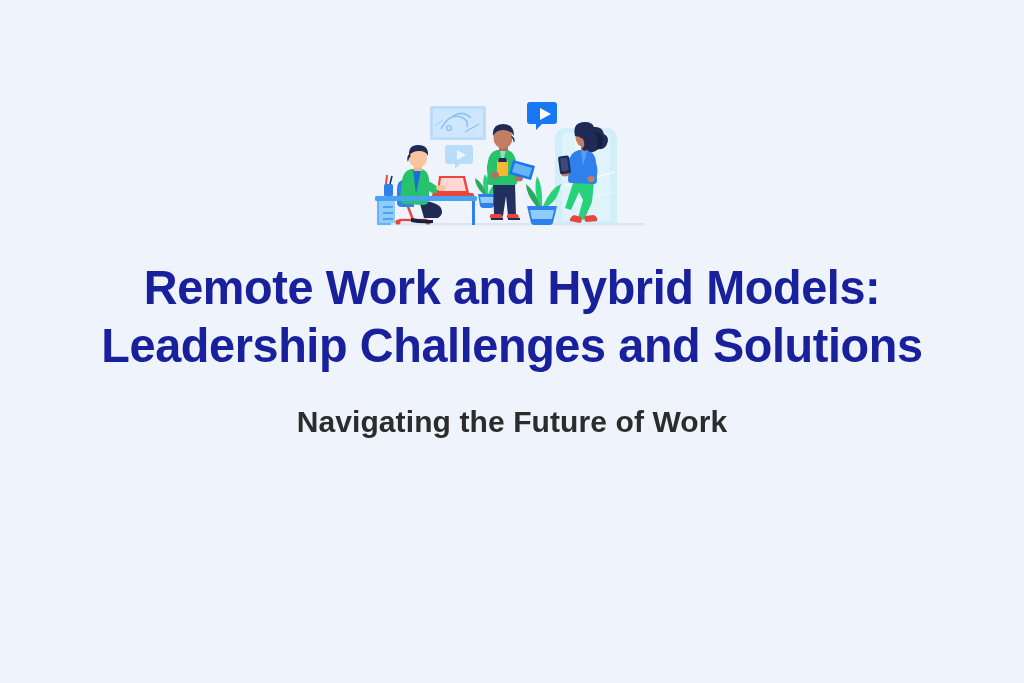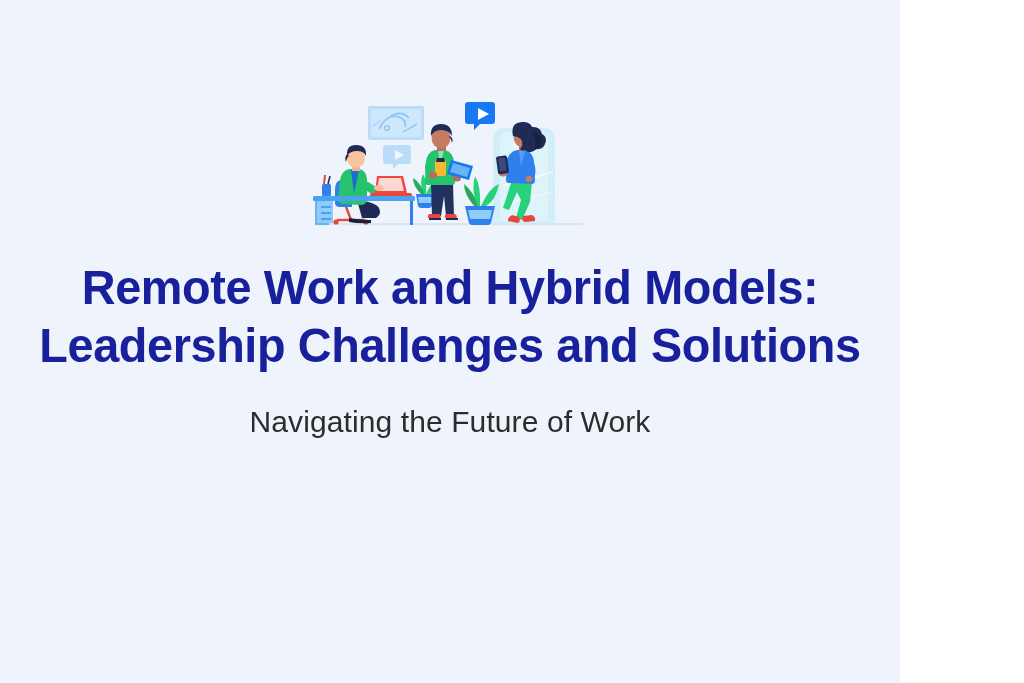--- a/index.html
+++ b/index.html
@@ -4,21 +4,21 @@
 <title>Presentation Title Slide</title>
 <style>
   * { margin:0; padding:0; box-sizing:border-box; }
   html, body {
     width:1024px; height:683px;
     overflow:hidden;
     font-family:"Liberation Sans", sans-serif;
   }
   #slide {
     position:relative;
-    width:900px; height:683px;
+    width:1024px; height:683px;
     background:#eff3fc;
     overflow:hidden;
   }
 
   
   #circuit-layer {
     position:absolute;
     left:0; bottom:0;
     width:1024px; height:230px;
     pointer-events:none;
@@ -50,21 +50,21 @@
     line-height:58px;
     letter-spacing:-0.4px;
     transform:scaleX(0.955);
     transform-origin:center;
     white-space:pre-line;
   }
   #slide-subtitle {
     margin-top:29px;
     color:#2c2c2c;
     font-family:"Liberation Sans", sans-serif;
-    font-weight:normal;
+    font-weight:bold;
     font-size:30px;
     line-height:38px;
     letter-spacing:0.1px;
   }
 </style>
 </head>
 <body>
 
 <div id="slide">
 

